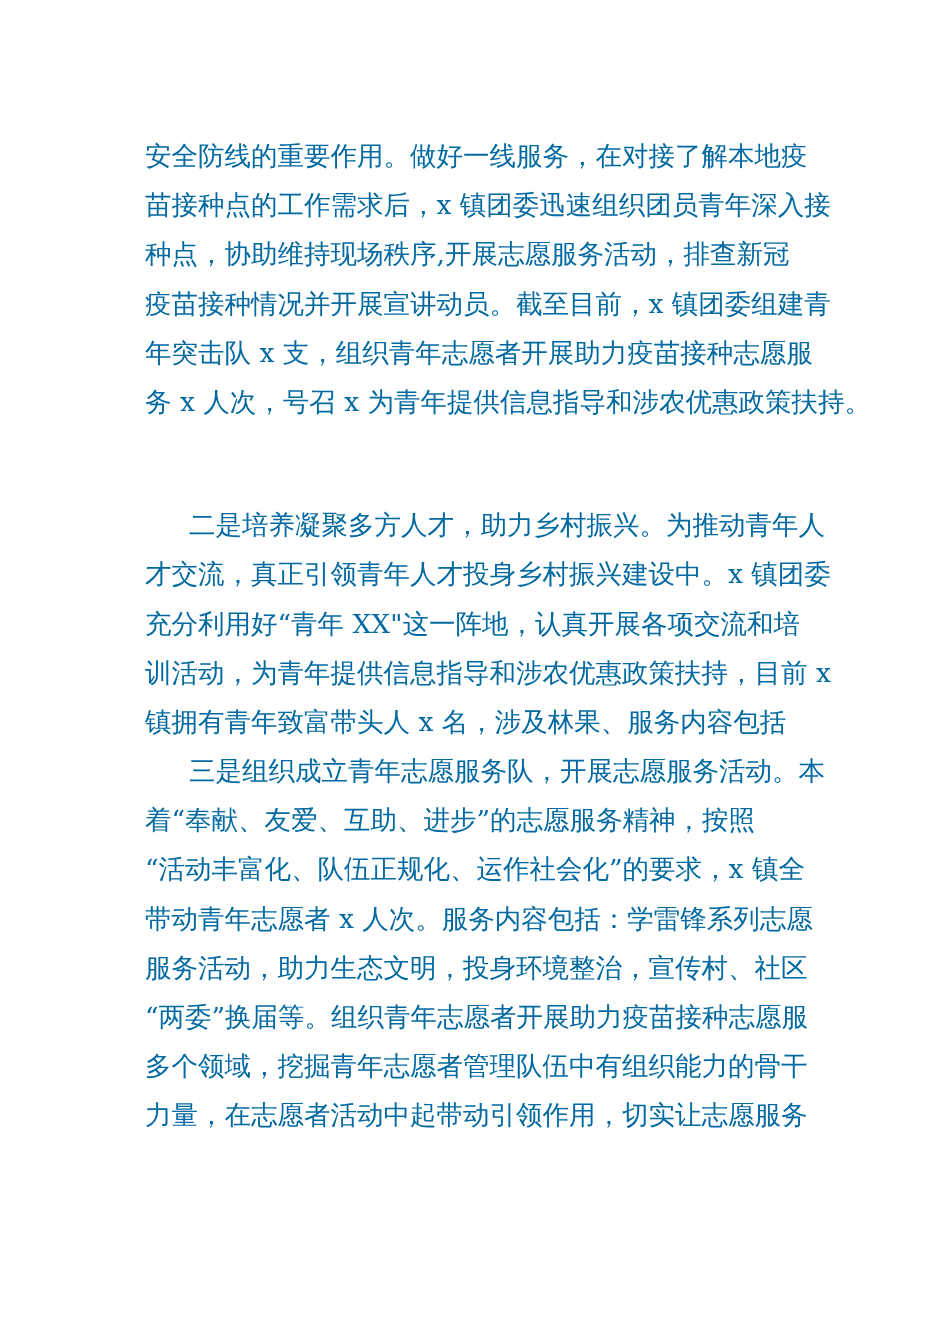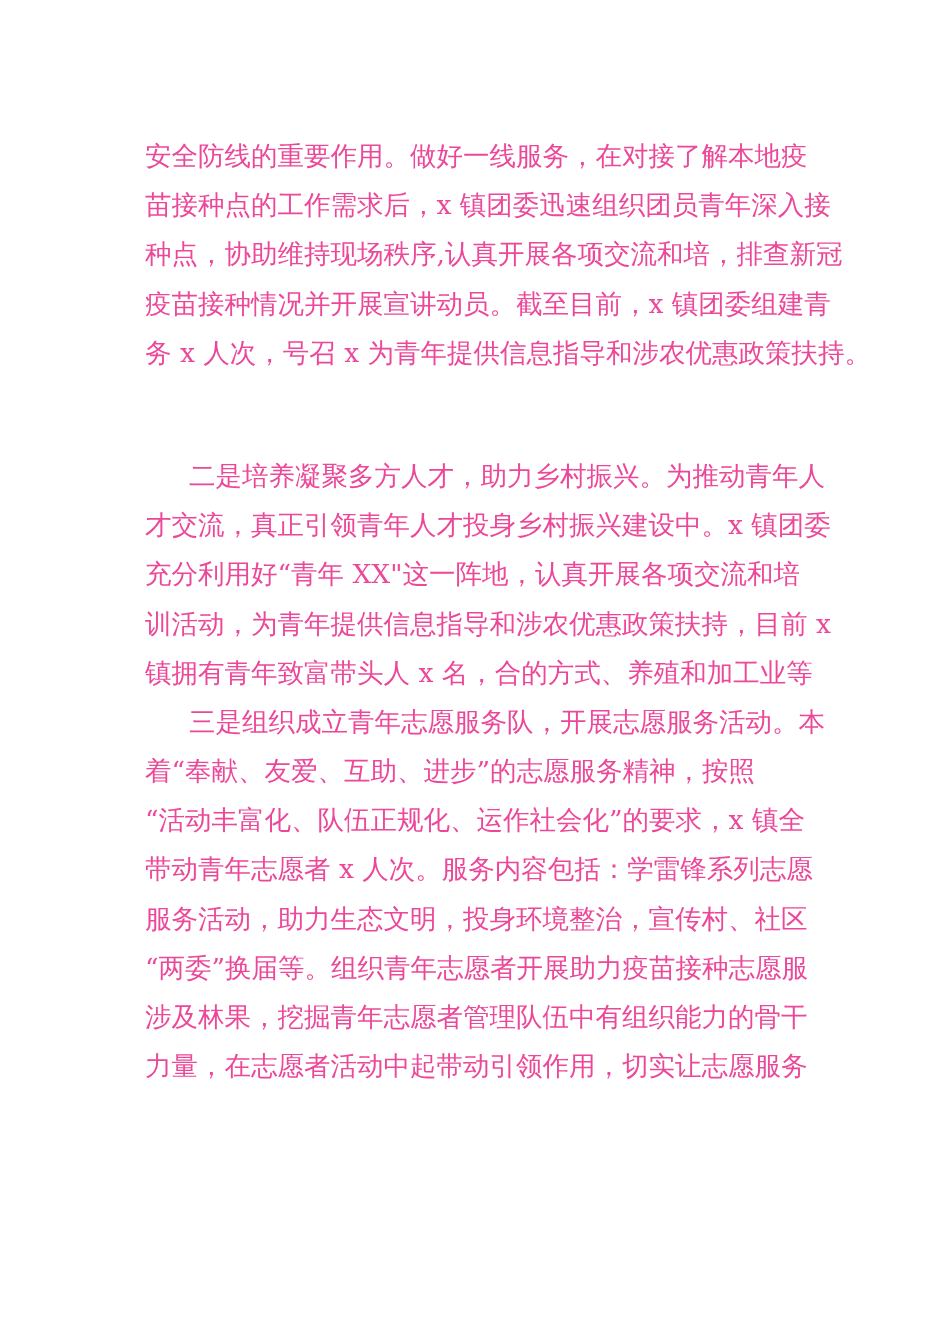--- a/index.html
+++ b/index.html
@@ -1,47 +1,48 @@
 <!DOCTYPE html>
 <html><head>
 <meta charset="utf-8">
 <style>
   html, body { margin: 0; padding: 0; background: #ffffff; }
   body { width: 950px; height: 1344px; position: relative; overflow: hidden; }
   .page {
     position: absolute; left: 145px; top: 131px; width: 666px;
     font-family: "DejaVu Serif", "Liberation Serif", serif;
-    font-size: 26.5px; color: #ec4899; line-height: 49.2px;
+    font-size: 26.5px; color: #0369a1; line-height: 49.2px;
   }
   .line { display: block; white-space: nowrap; height: 49.2px; }
   .gap { height: 74px; }
   .indent { padding-left: 44px; }
 </style>
 </head>
 <body>
 
 <div class="page">
   <div>
     <span class="line">安全防线的重要作用。做好一线服务，在对接了解本地疫</span>
     <span class="line">苗接种点的工作需求后，x 镇团委迅速组织团员青年深入接</span>
-    <span class="line">种点，协助维持现场秩序,认真开展各项交流和培，排查新冠</span>
+    <span class="line">种点，协助维持现场秩序,开展志愿服务活动，排查新冠</span>
     <span class="line">疫苗接种情况并开展宣讲动员。截至目前，x 镇团委组建青</span>
+    <span class="line">年突击队 x 支，组织青年志愿者开展助力疫苗接种志愿服</span>
     <span class="line">务 x 人次，号召 x 为青年提供信息指导和涉农优惠政策扶持。</span>
   </div>
   <div class="gap"></div>
   <div>
     <span class="line indent">二是培养凝聚多方人才，助力乡村振兴。为推动青年人</span>
     <span class="line">才交流，真正引领青年人才投身乡村振兴建设中。x 镇团委</span>
     <span class="line">充分利用好“青年 XX"这一阵地，认真开展各项交流和培</span>
     <span class="line">训活动，为青年提供信息指导和涉农优惠政策扶持，目前 x</span>
-    <span class="line">镇拥有青年致富带头人 x 名，合的方式、养殖和加工业等</span>
+    <span class="line">镇拥有青年致富带头人 x 名，涉及林果、服务内容包括</span>
   </div>
   <div>
     <span class="line indent">三是组织成立青年志愿服务队，开展志愿服务活动。本</span>
     <span class="line">着“奉献、友爱、互助、进步”的志愿服务精神，按照</span>
     <span class="line">“活动丰富化、队伍正规化、运作社会化”的要求，x 镇全</span>
     <span class="line">带动青年志愿者 x 人次。服务内容包括：学雷锋系列志愿</span>
     <span class="line">服务活动，助力生态文明，投身环境整治，宣传村、社区</span>
     <span class="line">“两委”换届等。组织青年志愿者开展助力疫苗接种志愿服</span>
-    <span class="line">涉及林果，挖掘青年志愿者管理队伍中有组织能力的骨干</span>
+    <span class="line">多个领域，挖掘青年志愿者管理队伍中有组织能力的骨干</span>
     <span class="line">力量，在志愿者活动中起带动引领作用，切实让志愿服务</span>
   </div>
 </div>
 
 </body></html>

